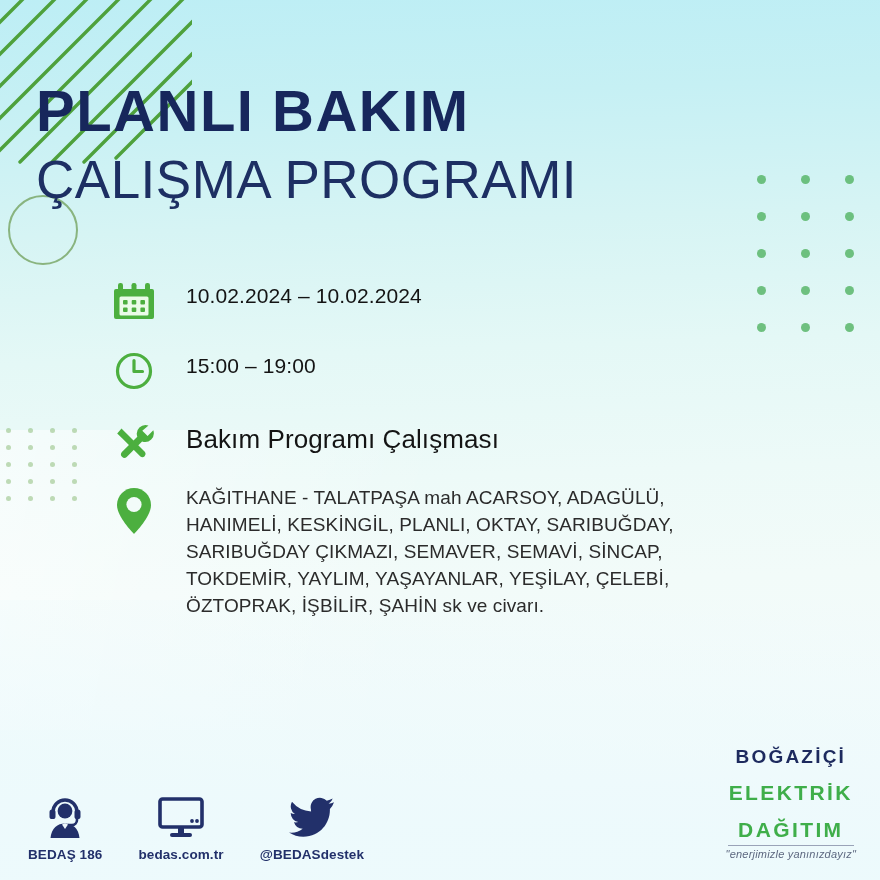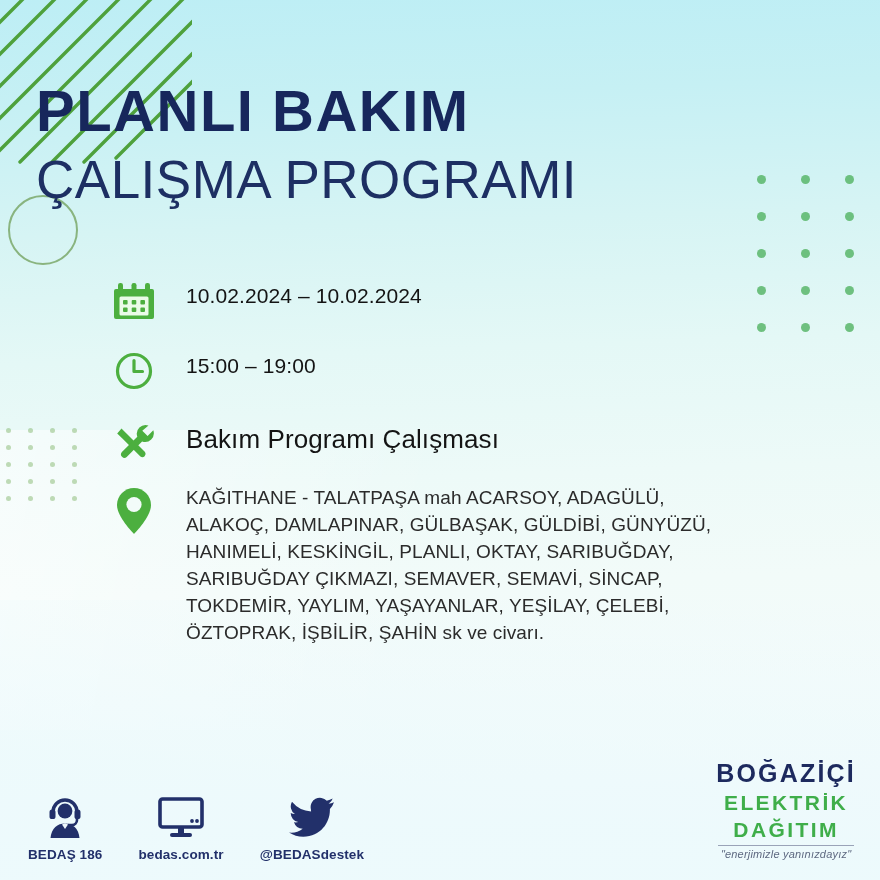--- a/index.html
+++ b/index.html
@@ -116,24 +116,24 @@
   .contact .clabel{
     margin-top:8px;font-size:13.5px;font-weight:bold;
     color:#22306a;letter-spacing:.1px;
   }
 
   .brand{
     position:absolute;right:24px;bottom:12px;text-align:center;
     line-height:1.0;
   }
   .brand .b1{
-    font-size:25px;font-weight:bold;color:#1d2a5e;letter-spacing:2.2px;
+    font-size:19px;font-weight:bold;color:#1d2a5e;letter-spacing:2.2px;
   }
   .brand .b2,.brand .b3{
-    font-size:21px;font-weight:bold;color:#3fae4a;letter-spacing:2.4px;margin-top:6px;
+    font-size:21px;font-weight:bold;color:#3fae4a;letter-spacing:2.4px;margin-top:16px;
   }
   .brand .rule{
     height:1.5px;background:#9aa3b8;margin:5px 2px 3px 2px;
   }
   .brand .tag{
     font-size:11px;font-style:italic;color:#5d6880;letter-spacing:.2px;
   }
 </style>
 </head>
 <body>
@@ -253,21 +253,20 @@
 
     <div class="row row-loc">
       <div class="ico">
         <svg width="38" height="48" viewBox="0 0 38 48">
           <path d="M19 1 C9.6 1 2 8.6 2 18 C2 30 19 47 19 47 C19 47 36 30 36 18 C36 8.6 28.4 1 19 1 z" fill="#4caf3f"></path>
           <circle cx="19" cy="17.5" r="7.6" fill="#f2fbf9"></circle>
         </svg>
       </div>
       <div class="txt">
         <div>KAĞITHANE - TALATPAŞA mah ACARSOY, ADAGÜLÜ,</div>
-        <div>ALAKOÇ, DAMLAPINAR, GÜLBAŞAK, GÜLDİBİ, GÜNYÜZÜ,</div>
         <div>HANIMELİ, KESKİNGİL, PLANLI, OKTAY, SARIBUĞDAY,</div>
         <div>SARIBUĞDAY ÇIKMAZI, SEMAVER, SEMAVİ, SİNCAP,</div>
         <div>TOKDEMİR, YAYLIM, YAŞAYANLAR, YEŞİLAY, ÇELEBİ,</div>
         <div>ÖZTOPRAK, İŞBİLİR, ŞAHİN sk ve civarı.</div>
       </div>
     </div>
 
   </div>
 
   <div class="footer">

